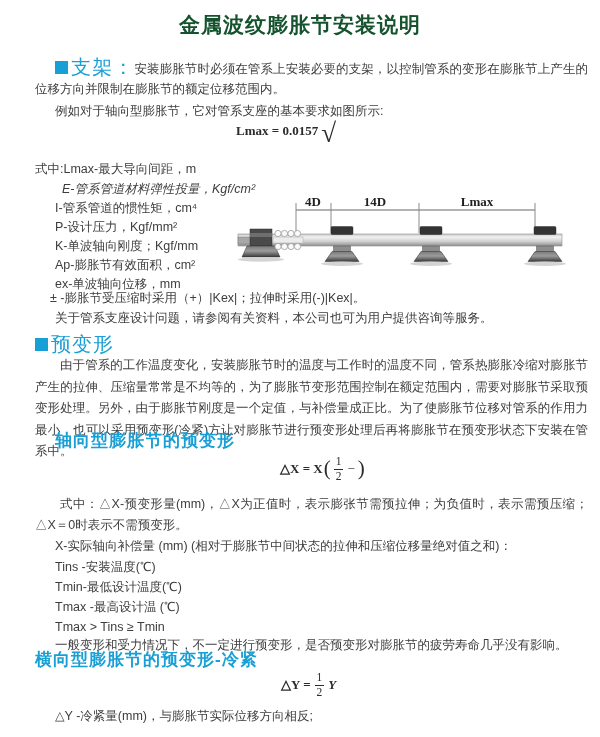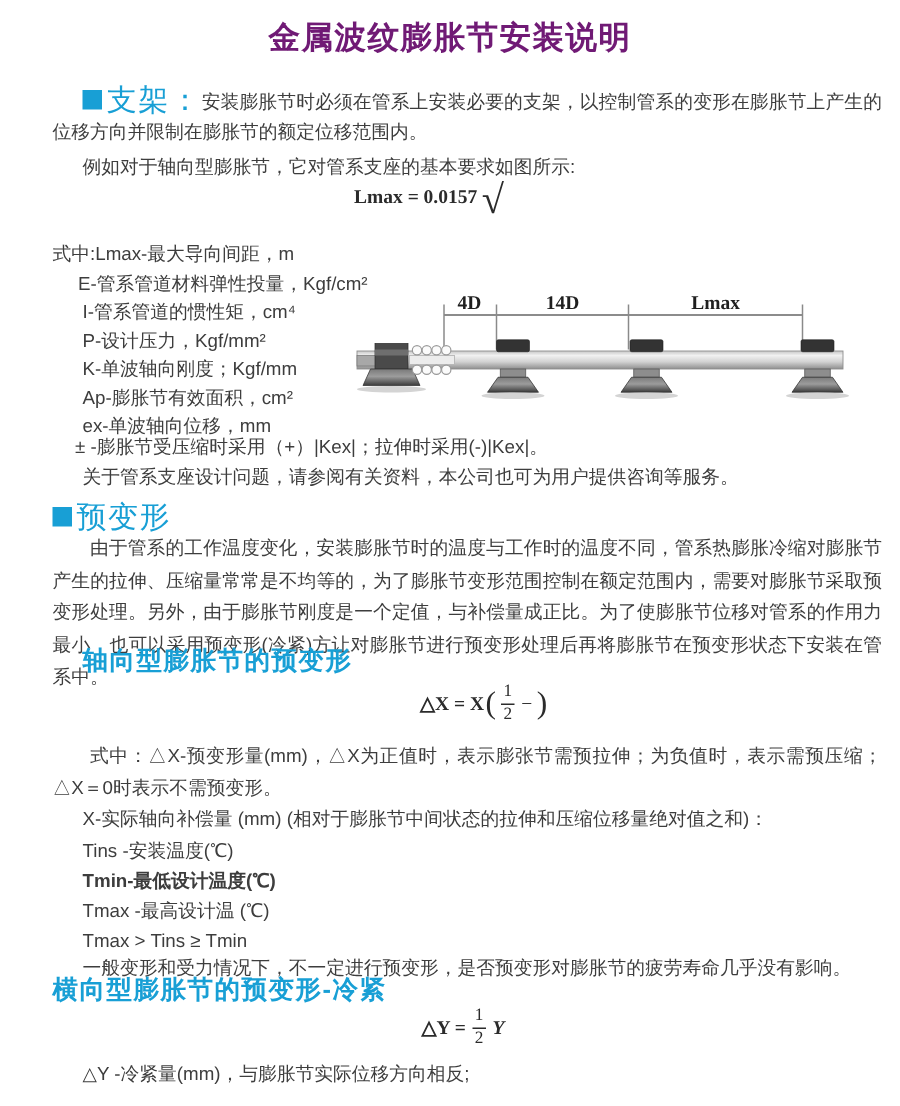--- a/index.html
+++ b/index.html
@@ -3,21 +3,21 @@
 <meta charset="utf-8">
 <style>
   html,body{margin:0;padding:0;background:#ffffff;}
   body{
     width:600px;height:737px;position:relative;overflow:hidden;
     font-family:"Liberation Sans",sans-serif;color:#3d3d3d;
   }
   .abs{position:absolute;}
   .t12{font-size:12.5px;line-height:20px;}
   .just{text-align:justify;}
-  #title{top:11px;left:0;width:600px;text-align:center;font-size:21px;font-weight:bold;color:#701a75;letter-spacing:1px;}
+  #title{top:11px;left:0;width:600px;text-align:center;font-size:21px;font-weight:bold;color:#14532d;letter-spacing:1px;}
   .sec-sq{display:inline-block;width:13px;height:13px;background:var(--accent,#189fd5);margin-right:3px;vertical-align:-1px;}
   .sec-head{color:var(--accent,#189fd5);font-weight:normal;font-size:20px;letter-spacing:1px;vertical-align:-1px;}
   .sub-head{color:var(--accent,#189fd5);font-weight:bold;font-size:17px;letter-spacing:1px;}
   .formula{font-family:"Liberation Serif",serif;color:#2b2b2b;display:flex;align-items:center;font-size:13px;}
   .f-bold{font-weight:bold;}
   .it{font-style:italic;}
   .frac{display:inline-flex;flex-direction:column;text-align:center;font-size:11.5px;line-height:1.2;margin:0 2px;}
   .frac .num{border-bottom:1px solid #2b2b2b;padding:0 2px;}
   .frac .den{padding:0 2px;}
   .sqrt-sign{font-size:27px;font-weight:400;line-height:0.9;margin:0 -3px 0 3px;transform:translateY(2px);}
@@ -34,21 +34,21 @@
   <span class="sec-sq"></span><span class="sec-head">支架：</span><span>安装膨胀节时必须在管系上安装必要的支架，以控制管系的变形在膨胀节上产生的位移方向并限制在膨胀节的额定位移范围内。</span>
 </div>
 <div class="abs t12" style="top:101px;left:55px;">例如对于轴向型膨胀节，它对管系支座的基本要求如图所示:</div>
 
 <div class="abs formula" style="top:119px;left:236px;">
   <span class="f-bold">Lmax = 0.0157</span>
   <span class="sqrt-sign">√</span>
 </div>
 
 <div class="abs def-line" style="top:161px;left:35px;">式中:Lmax-最大导向间距，m</div>
-<div class="abs def-line" style="top:181px;left:52px;">E-管系管道材料弹性投量，Kgf/cm²</div>
+<div class="abs def-line" style="top:181px;left:62px;font-style:italic;">E-管系管道材料弹性投量，Kgf/cm²</div>
 <div class="abs def-line" style="top:200px;left:55px;">I-管系管道的惯性矩，cm⁴</div>
 <div class="abs def-line" style="top:219px;left:55px;">P-设计压力，Kgf/mm²</div>
 <div class="abs def-line" style="top:238px;left:55px;">K-单波轴向刚度；Kgf/mm</div>
 <div class="abs def-line" style="top:257px;left:55px;">Ap-膨胀节有效面积，cm²</div>
 <div class="abs def-line" style="top:276px;left:55px;">ex-单波轴向位移，mm</div>
 <div class="abs def-line" style="top:290px;left:50px;">± -膨胀节受压缩时采用（+）|Kex|；拉伸时采用(-)|Kex|。</div>
 <div class="abs def-line" style="top:310px;left:55px;">关于管系支座设计问题，请参阅有关资料，本公司也可为用户提供咨询等服务。</div>
 
 <svg class="abs" style="left:236px;top:193px;" width="330" height="95" viewBox="0 0 330 95">
   <defs>
@@ -132,21 +132,21 @@
     <span class="num">1</span>
     <span class="den">2</span>
   </span>
   <span style="margin:0 2px;">−</span>
   <span class="paren">)</span>
 </div>
 
 <div class="abs t12 just" style="top:494px;left:35px;width:553px;text-indent:25px;line-height:21px;">式中：△X-预变形量(mm)，△X为正值时，表示膨张节需预拉伸；为负值时，表示需预压缩；△X＝0时表示不需预变形。</div>
 <div class="abs t12" style="top:536px;left:55px;">X-实际轴向补偿量 (mm) (相对于膨胀节中间状态的拉伸和压缩位移量绝对值之和)：</div>
 <div class="abs t12" style="top:557px;left:55px;">Tins -安装温度(℃)</div>
-<div class="abs t12" style="top:577px;left:55px;font-weight:bold;">Tmin-最低设计温度(℃)</div>
+<div class="abs t12" style="top:577px;left:55px;">Tmin-最低设计温度(℃)</div>
 <div class="abs t12" style="top:597px;left:55px;">Tmax -最高设计温 (℃)</div>
 <div class="abs t12" style="top:617px;left:55px;">Tmax &gt; Tins ≥ Tmin</div>
 <div class="abs t12" style="top:635px;left:55px;">一般变形和受力情况下，不一定进行预变形，是否预变形对膨胀节的疲劳寿命几乎没有影响。</div>
 
 <div class="abs sub-head" style="top:648px;left:35px;">横向型膨胀节的预变形-冷紧</div>
 
 <div class="abs formula" style="top:671px;left:281px;">
   <span class="f-bold">△Y =</span>
   <span class="frac" style="margin:0 4px;">
     <span class="num">1</span>

